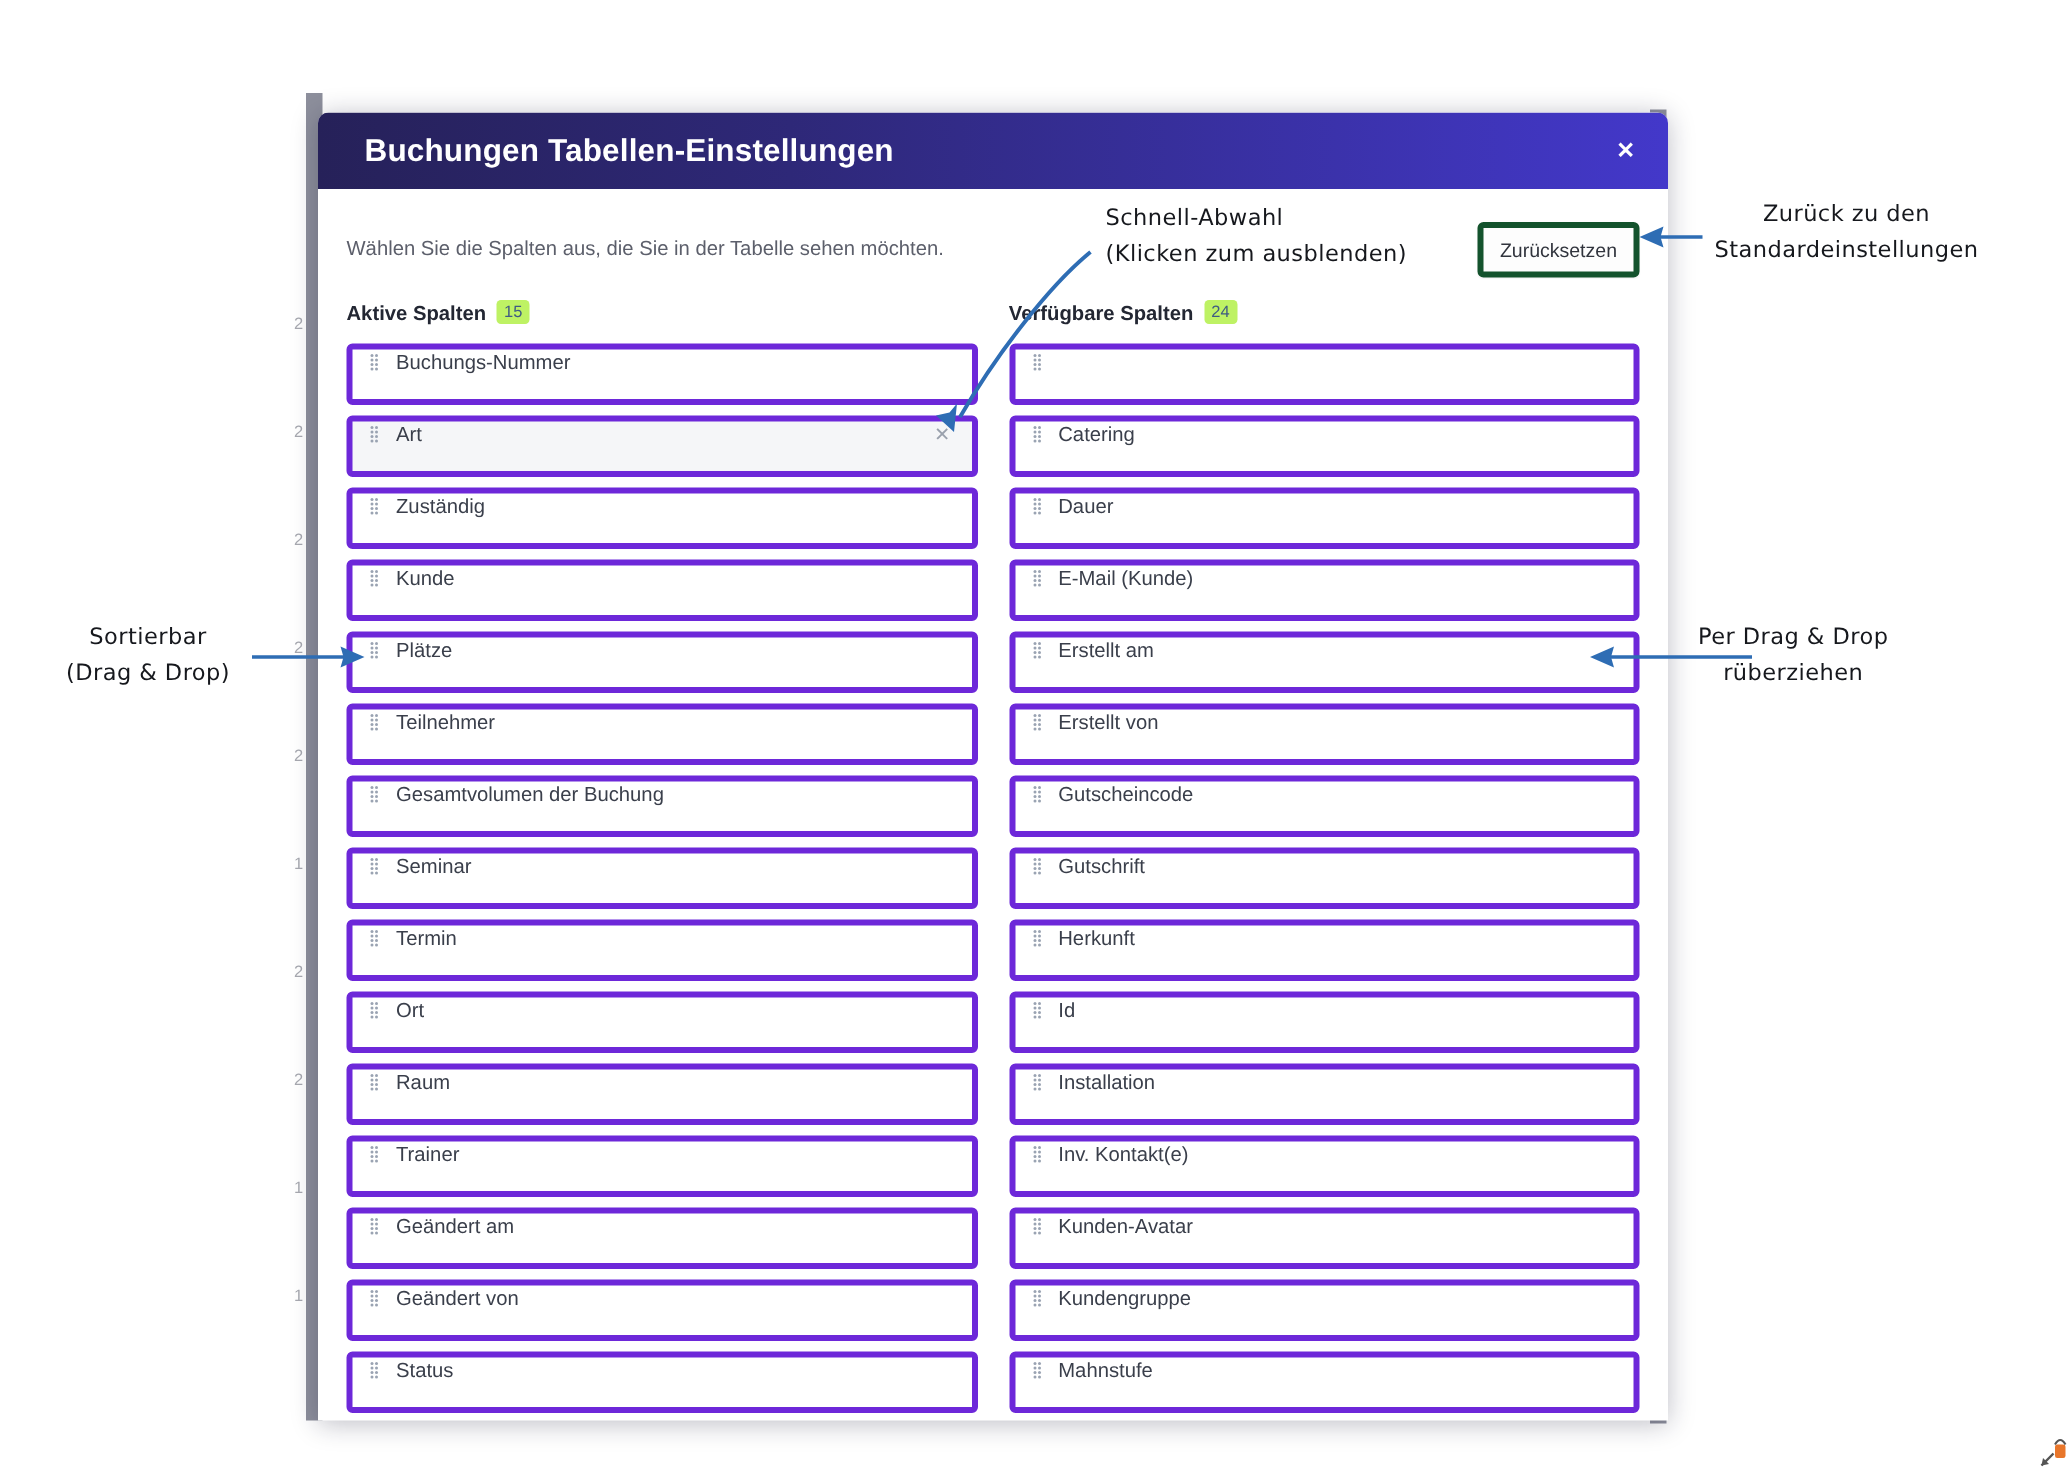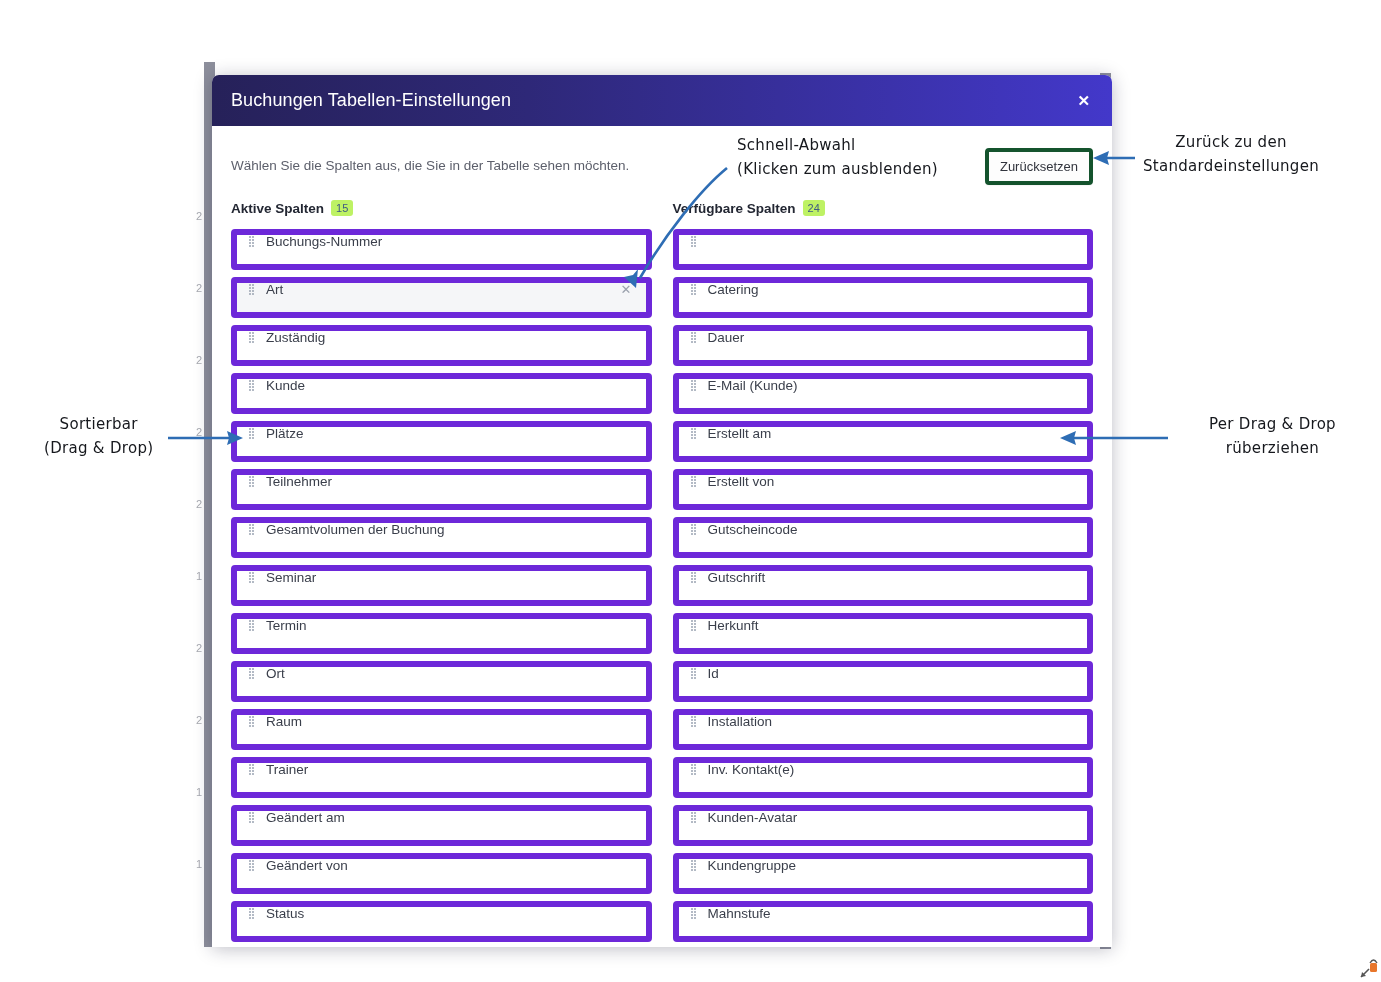--- a/index.html
+++ b/index.html
@@ -75,23 +75,24 @@
     height: 51px;
     background: linear-gradient(90deg, #262159 0%, #2e2878 35%, #4338ca 100%);
     display: flex;
     align-items: center;
     justify-content: space-between;
     padding: 0 18px 0 19px;
     box-sizing: border-box;
   }
   #modal-title {
     color: #ffffff;
-    font-size: 18px;
-    font-weight: normal;
+    font-size: 21px;
+    font-weight: bold;
     letter-spacing: .1px;
+    margin-left: 12px;
   }
   #modal-close {
     color: #ffffff;
     font-size: 15px;
     font-weight: bold;
     line-height: 1;
     cursor: pointer;
     padding: 2px 4px;
     background: none;
     border: none;
@@ -147,21 +148,21 @@
     font-weight: normal;
     border-radius: 3px;
     padding: 1px 5px;
     line-height: 14px;
   }
   .col-list { display: flex; flex-direction: column; gap: 7px; }
 
   .col-item {
     height: 41px;
     box-sizing: border-box;
-    border: 6px solid #6d28d9;
+    border: 4px solid #6d28d9;
     border-radius: 4px;
     background: #ffffff;
     display: flex;
     align-items: center;
     padding: 0 13px 16px 12px;
     cursor: grab;
   }
   .col-item.highlight { background: #f5f6f8; }
   .drag-dots {
     width: 7px;
@@ -203,21 +204,21 @@
     font-family: "DejaVu Sans", sans-serif;
     font-size: 15px;
     color: #16181d;
     line-height: 24px;
     white-space: nowrap;
     letter-spacing: .3px;
   }
   #anno-reset { left: 1143px; top: 130px; text-align: center; }
   #anno-quick { left: 737px; top: 133px; }
   #anno-sort  { left: 44px;  top: 412px; text-align: center; }
-  #anno-drag  { left: 1209px; top: 412px; text-align: center; }
+  #anno-drag  { left: 1132px; top: 412px; text-align: center; }
   .anno-line2 { display: block; }
 
   #arrows {
     position: absolute;
     left: 0; top: 0;
     width: 1381px; height: 982px;
     pointer-events: none;
   }
 </style>
 </head>

